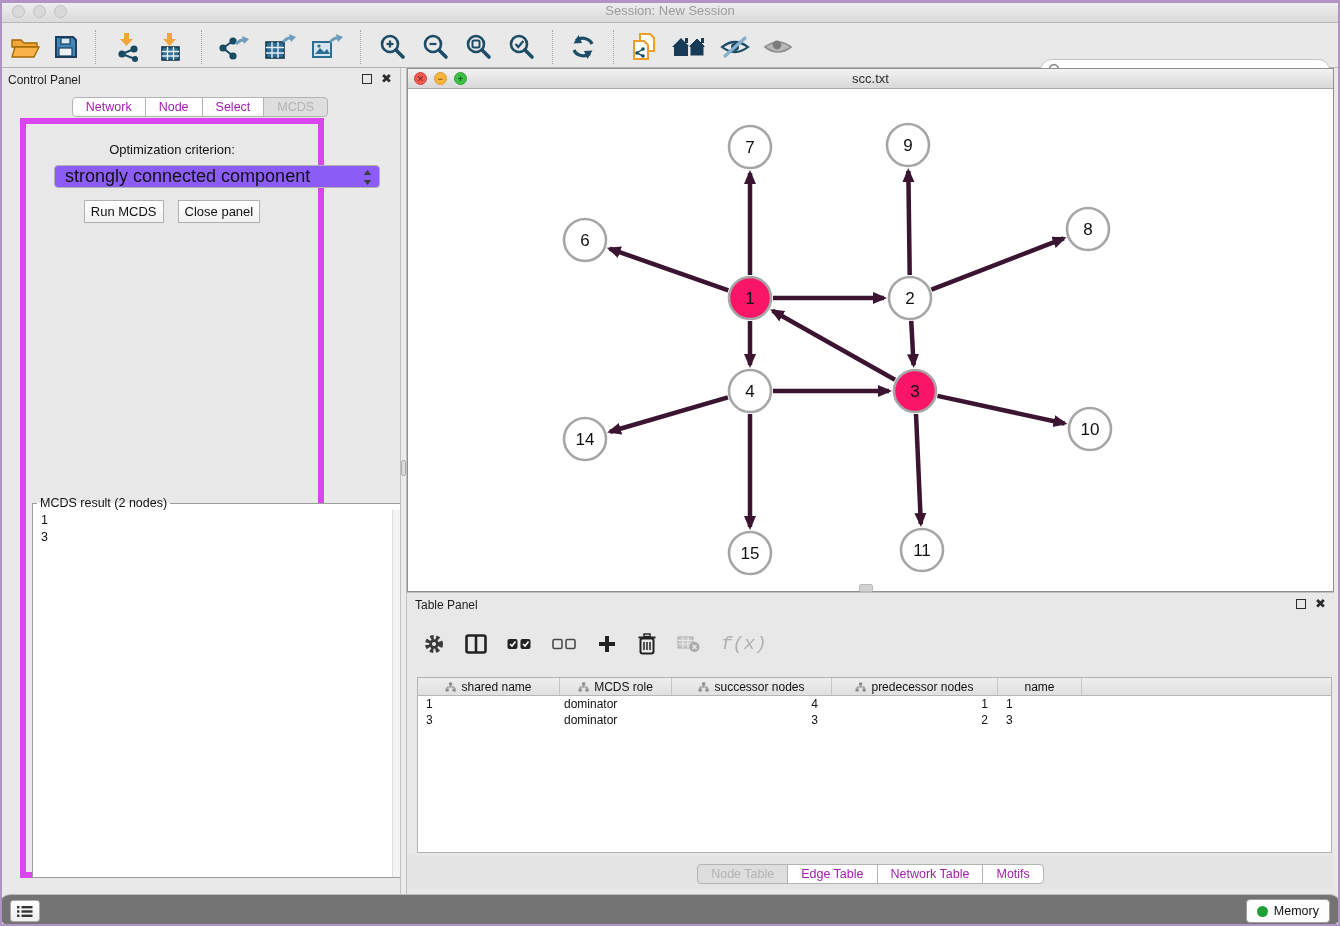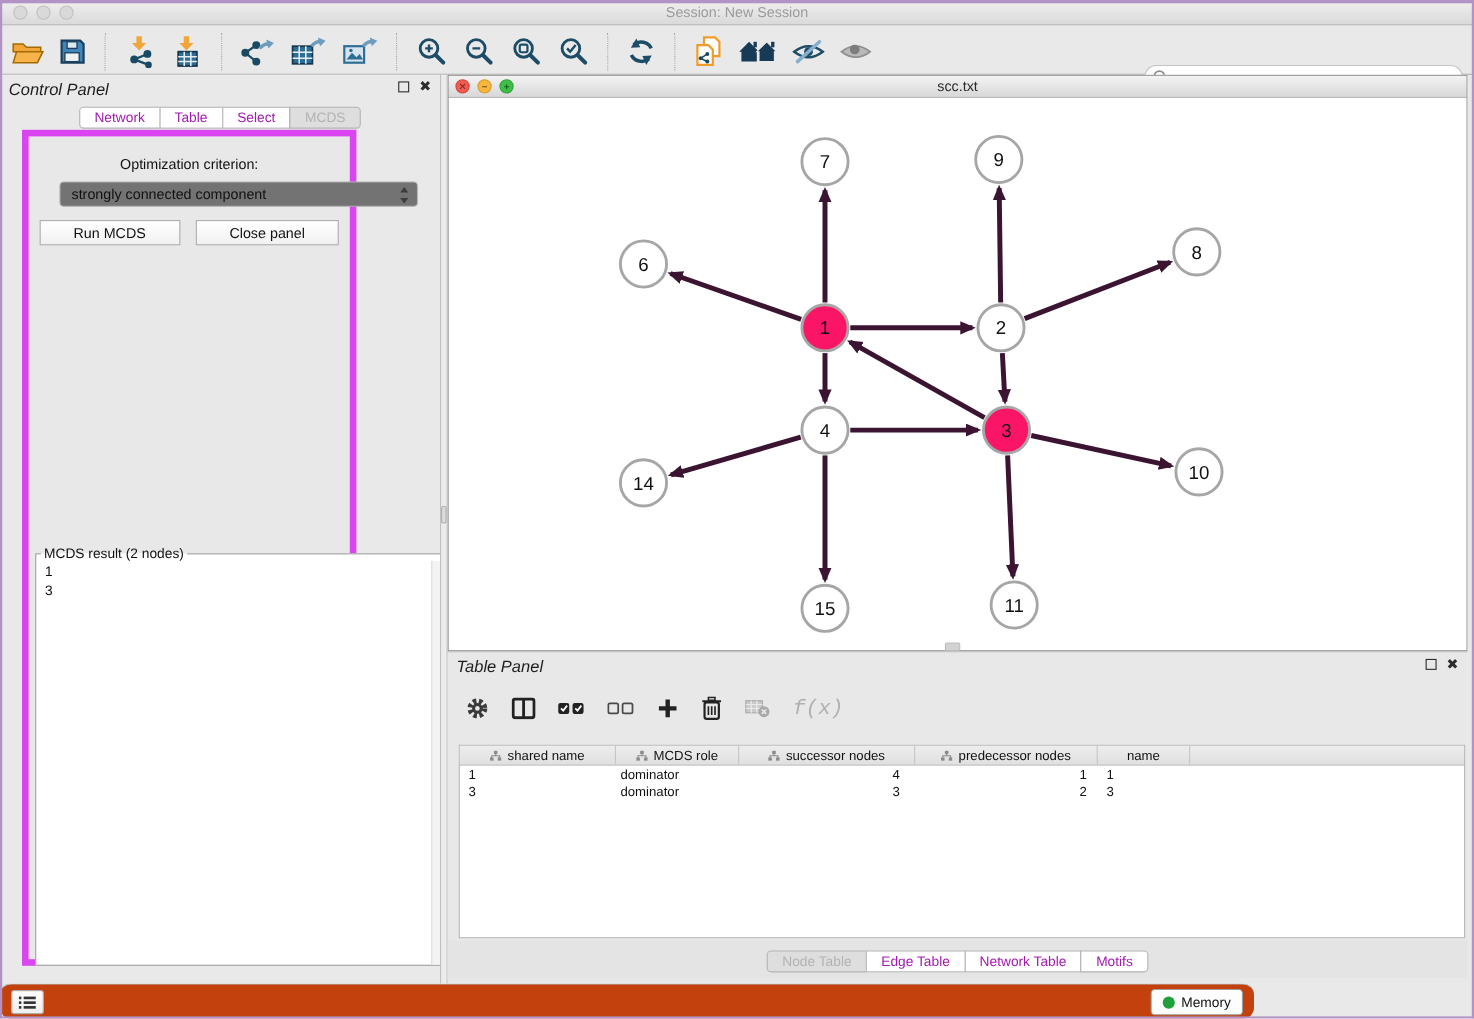--- a/index.html
+++ b/index.html
@@ -29,41 +29,41 @@
   .tb-sep { height:34px; border-left:1px dotted #a8a8a8; margin:0 3px; }
   .tb-icon { display:flex; align-items:center; justify-content:center; }
   #search-wrap { position:absolute; right:10px; top:33px; width:290px; height:23px; }
   #search-input { width:100%; height:100%; border:1px solid #c3c3c3; border-radius:12px;
     background:#fff; padding:0 8px 0 27px; font-size:12px; outline:none; }
   #search-wrap svg { position:absolute; left:8px; top:4px; }
 
   
   #control-panel { position:absolute; left:0; top:68px; width:400px; height:826px; background:#e9e9e9; }
   .panel-head { position:relative; height:26px; }
-  .panel-head .ph-title { position:absolute; left:8px; top:5px; font-size:15px; color:#1e1e1e;font-style:italic; }
+  .panel-head .ph-title { position:absolute; left:8px; top:5px; font-size:12px; color:#1e1e1e; }
   .ph-btns { position:absolute; right:8px; top:6px; display:flex; gap:9px; align-items:center; }
   .float-btn { width:10px; height:10px; border:1.6px solid #2c2c2c; display:inline-block; }
   .close-btn { font-size:13px; font-weight:bold; color:#2c2c2c; line-height:10px; }
   .tabs-row { display:flex; justify-content:center; }
   .tab { background:#fff; border:1px solid #b3b3b3; padding:2px 13px; font-size:12.5px;
     color:#a21caf; margin-left:-1px; }
   .tab:first-child { border-radius:4px 0 0 4px; margin-left:0; }
   .tab:last-child { border-radius:0 4px 4px 0; }
   .tab.active { background:#dedede; color:#b3b3b3; }
   #cp-tabs { position:absolute; left:0; top:29px; width:100%; }
   #cp-body { position:absolute; left:20px; top:50px; width:304px; height:760px;
     background:#e8e8e8; border:6px solid #d946ef; }
   #opt-label { position:absolute; left:0; top:18px; width:100%; text-align:center; font-size:13px; color:#111; }
   #criterion-select { position:absolute; left:28px; top:41px; width:326px; height:23px;
-    background:#737373; border:1px solid #b2b2b2; border-radius:4px; font-size:13px;
+    background:#8b5cf6; border:1px solid #b2b2b2; border-radius:4px; font-size:18px;
     display:flex; align-items:center; padding-left:10px; color:#111; }
   #criterion-select svg { position:absolute; right:7px; top:4px; }
   #cp-buttons { position:absolute; left:0; top:76px; width:100%; display:flex; justify-content:center; gap:14px; }
   .mac-btn { background:linear-gradient(#ffffff,#f1f1f1); border:1px solid #b0b0b0;
-    border-radius:0; font-size:13px; padding:3px 30px; color:#111; }
+    border-radius:0; font-size:13px; padding:3px 6px; color:#111; }
   #result-fieldset { position:absolute; left:6px; top:372px; width:370px; height:382px;
     border:1px solid #9d9d9d; background:#fff; }
   #result-fieldset legend { font-size:12.5px; color:#111; margin-left:4px; padding:0 3px; }
   #result-scroll { position:absolute; right:0; top:0; width:9px; height:100%;
     background:#f3f3f3; border-left:1px solid #ddd; }
   #result-lines { padding:2px 8px; font-size:12.5px; line-height:17px; color:#111; }
 
   
   #vsplit { position:absolute; left:400px; top:68px; width:7px; height:826px;
     background:#ececec; border-left:1px solid #c0c0c0; border-right:1px solid #c0c0c0; }
@@ -93,22 +93,22 @@
     border-bottom:1px solid #b6b6b6; }
   .th { display:flex; align-items:center; justify-content:center; gap:5px; font-size:12px;
     color:#111; border-right:1px solid #c6c6c6; height:100%; }
   .th-fill { flex:1; border-right:none; }
   .tr { display:flex; height:16px; }
   .td { font-size:12px; color:#111; line-height:16px; overflow:hidden; white-space:nowrap; }
   #tbl-tabs-band { position:absolute; left:0px; top:262px; width:927px; height:34px; background:#e4e4e4; }
   #tbl-tabs { position:absolute; left:0; top:271px; width:100%; }
 
   
-  #statusbar { position:absolute; left:0; top:894px; width:1140px; height:32px;
-    background:#c2410c; border-top:1px solid #bdbdbd;border-radius:10px; }
+  #statusbar { position:absolute; left:0; top:894px; width:1340px; height:32px;
+    background:#737373; border-top:1px solid #bdbdbd;border-radius:10px; }
   #list-btn { position:absolute; left:10px; top:5px; width:30px; height:22px;
     background:linear-gradient(#fdfdfd,#efefef); border:1px solid #ababab; border-radius:3px;
     display:flex; align-items:center; justify-content:center; }
   #memory-btn { position:absolute; right:10px; top:4px; height:24px;
     background:#fdfdfd; border:1px solid #9e9e9e; border-radius:4px;
     display:flex; align-items:center; gap:6px; padding:0 10px; font-size:12.5px; color:#111; }
   #memory-btn .dot { width:11px; height:11px; border-radius:50%; background:#1fa038; }
 </style>
 </head>
 <body>
@@ -265,21 +265,21 @@
   <div id="control-panel">
     <div class="panel-head">
       <span class="ph-title">Control Panel</span>
       <span class="ph-btns">
         <span class="float-btn"></span>
         <span class="close-btn">✖</span>
       </span>
     </div>
     <div id="cp-tabs" class="tabs-row">
         <span class="tab">Network</span>
-        <span class="tab">Table</span>
+        <span class="tab">Node</span>
         <span class="tab">Select</span>
         <span class="tab active">MCDS</span>
       </div>
     <div id="cp-body">
       <div id="opt-label">Optimization criterion:</div>
       <div id="criterion-select">
         <span>strongly connected component</span>
         <svg width="9" height="15" viewBox="0 0 9 15">
             <path d="M4.5 0 L8.2 5 H0.8 z" fill="#3c3c3c"></path>
             <path d="M4.5 15 L0.8 10 h7.4 z" fill="#3c3c3c"></path>

